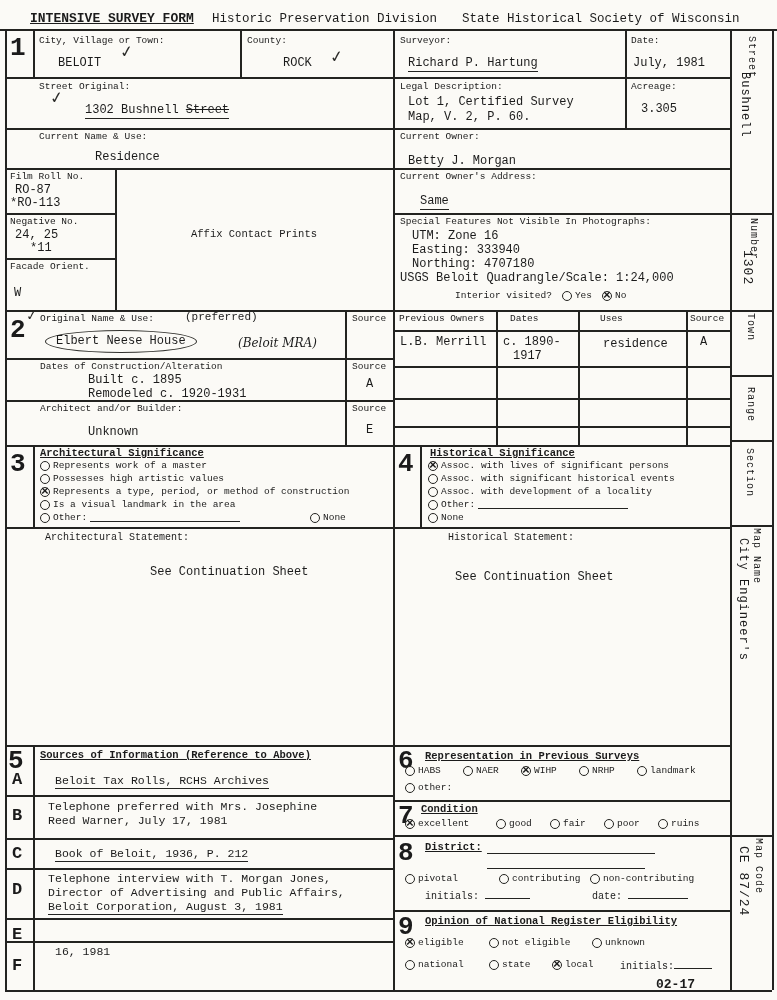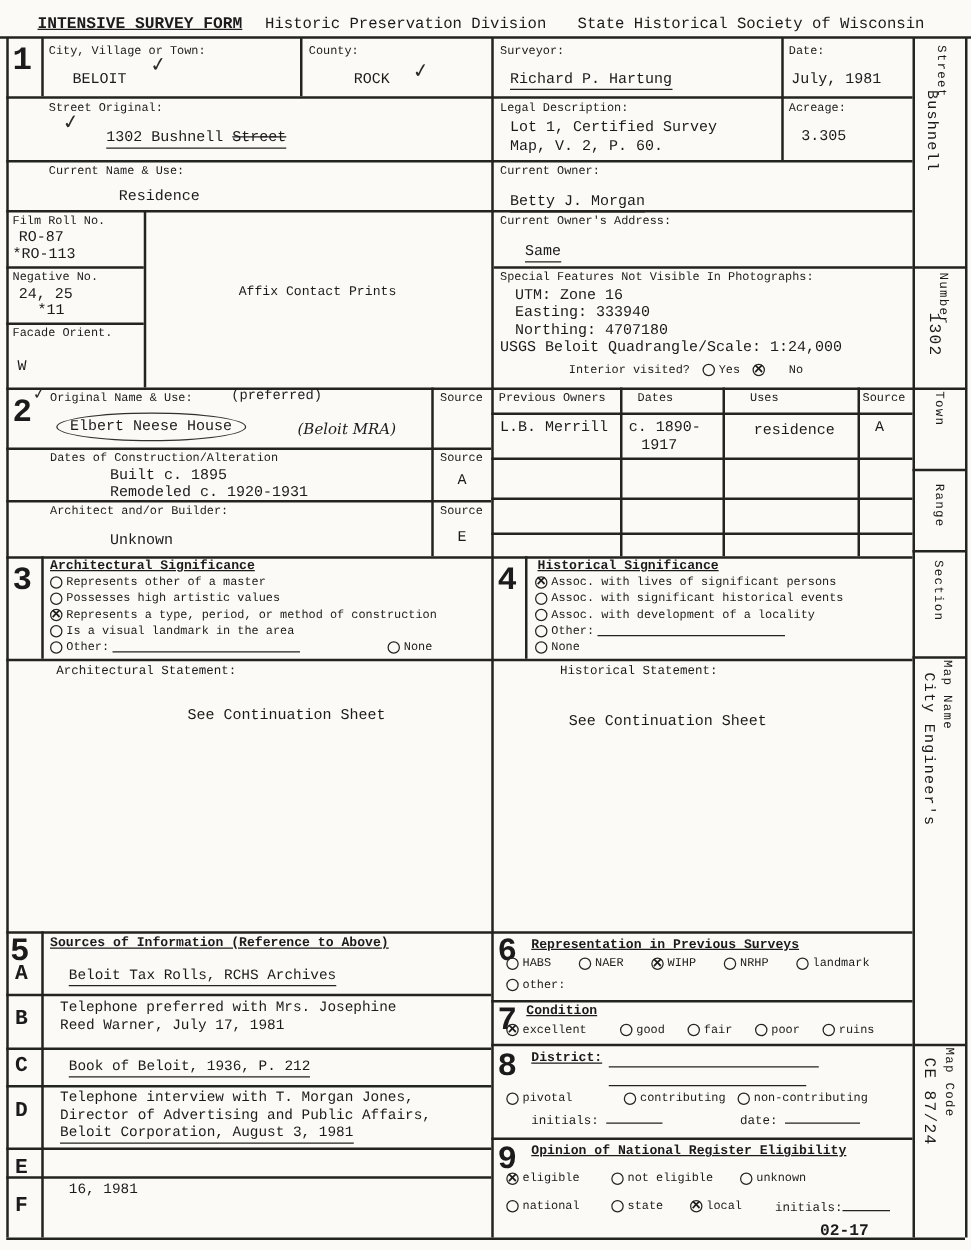--- a/index.html
+++ b/index.html
@@ -137,21 +137,21 @@
   <div class="t val" style="left:412px;top:229px">UTM:  Zone 16</div>
   <div class="t val" style="left:412px;top:243px">Easting:  333940</div>
   <div class="t val" style="left:412px;top:257px">Northing:  4707180</div>
   <div class="t val" style="left:400px;top:271px">USGS Beloit Quadrangle/Scale:  1:24,000</div>
   <div class="t" style="left:455px;top:290px;display:flex;align-items:center;gap:10px;font-size:9.5px">
     <span>Interior visited?</span>
     <span style="display:flex;align-items:center;gap:3px">
       <span class="radio"></span>
       <span>Yes</span>
     </span>
-    <span style="display:flex;align-items:center;gap:19px">
+    <span style="display:flex;align-items:center;gap:3px">
       <span class="radio checked"></span>
       <span>No</span>
     </span>
   </div>
 
   <div class="t num" style="left:10px;top:315px">2</div>
   <div class="check" style="left:26px;top:308px;font-size:13px">✓</div>
   <div class="t lbl" style="left:40px;top:313px">Original Name &amp; Use:</div>
   <div class="t" style="left:185px;top:311px;font-size:11px">(preferred)</div>
   <div class="t val" style="left:45px;top:330px"><span class="ellipse">Elbert Neese House</span></div>
@@ -175,21 +175,21 @@
   <div class="t val" style="left:366px;top:377px">A</div>
   <div class="t lbl" style="left:40px;top:403px">Architect and/or Builder:</div>
   <div class="t val" style="left:88px;top:425px">Unknown</div>
   <div class="t lbl" style="left:352px;top:403px">Source</div>
   <div class="t val" style="left:366px;top:423px">E</div>
 
   <div class="t num" style="left:10px;top:449px">3</div>
   <div class="t title" style="left:40px;top:447px">Architectural Significance</div>
   <div class="opt" style="left:40px;top:460px">
     <span class="radio"></span>
-    <span>Represents other of a master</span>
+    <span>Represents work of a master</span>
   </div>
   <div class="opt" style="left:40px;top:473px">
     <span class="radio"></span>
     <span>Possesses high artistic values</span>
   </div>
   <div class="opt" style="left:40px;top:486px">
     <span class="radio checked"></span>
     <span>Represents a type, period, or method of construction</span>
   </div>
   <div class="opt" style="left:40px;top:499px">

